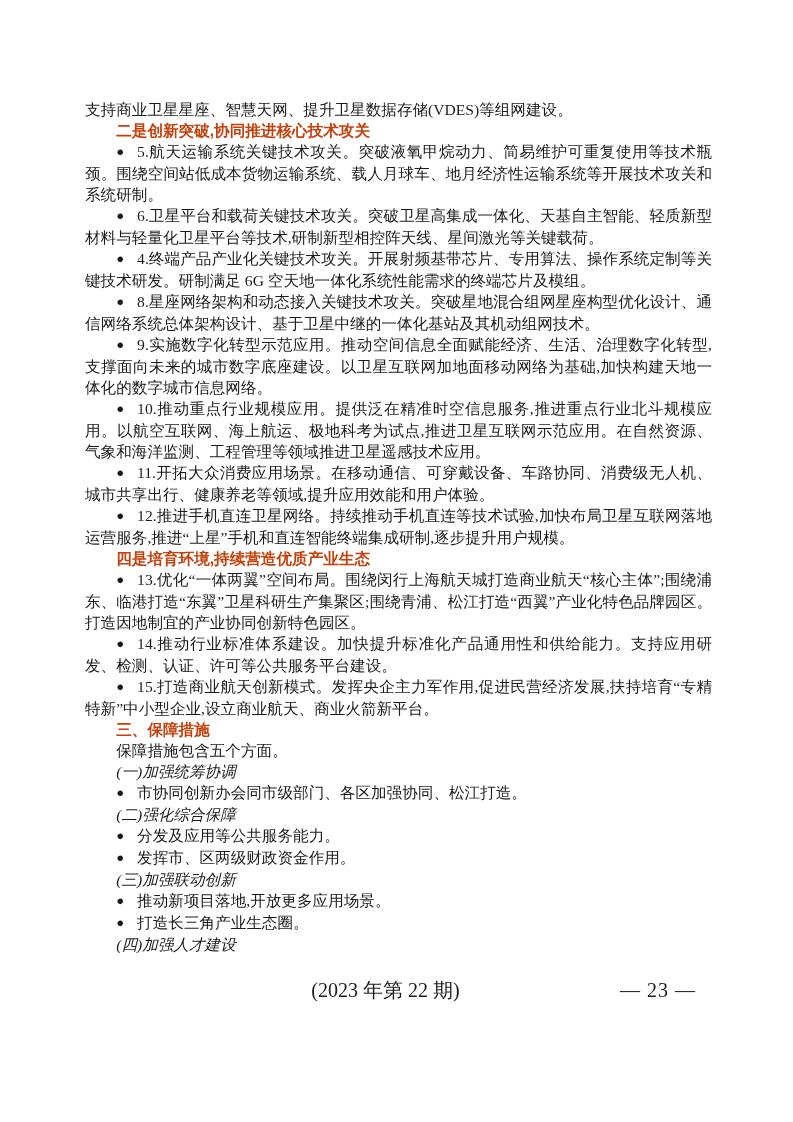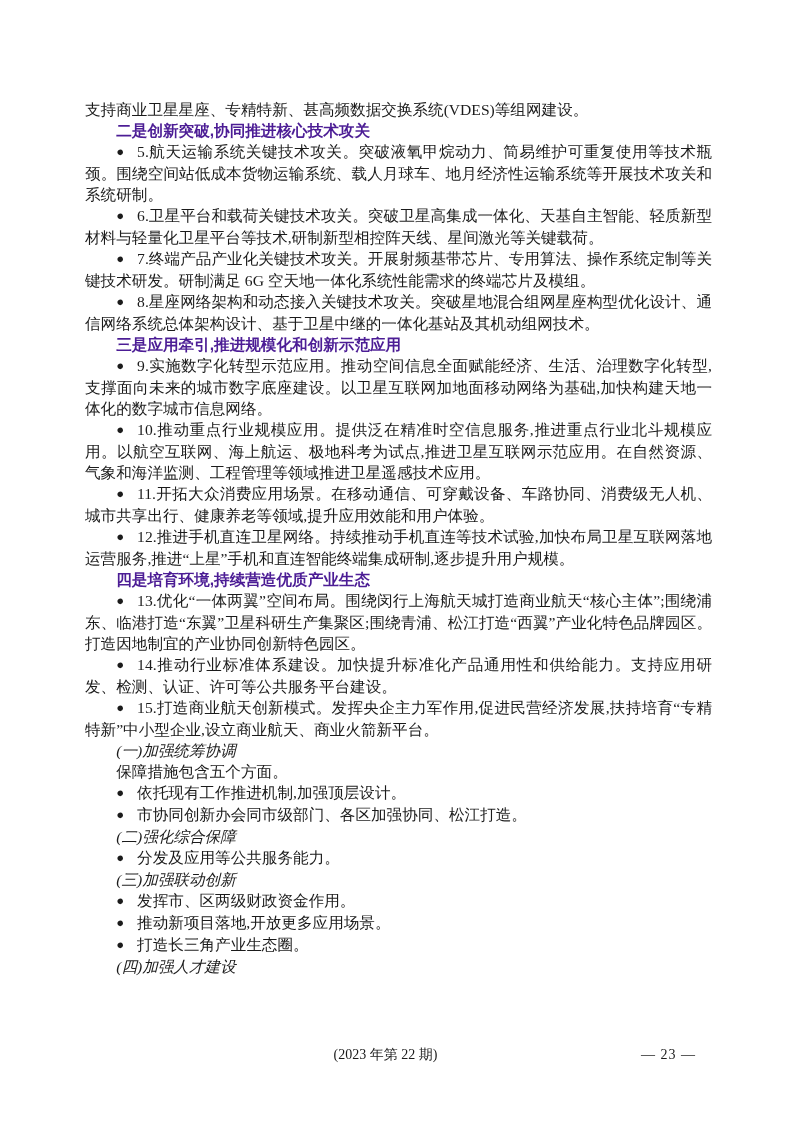--- a/index.html
+++ b/index.html
@@ -29,109 +29,108 @@
   .content p {
     margin: 0;
     padding: 0;
   }
   .para { text-indent: 2em; }
   .cont { text-indent: 0; }
   .heading {
     text-indent: 2em;
     font-family: "Liberation Sans", sans-serif;
     font-weight: 700;
-    color: #4c1d95;
+    color: #c2410c;
   }
   .kaiti {
     text-indent: 2em;
     font-style: italic;
   }
   .bullet { text-indent: 2em; }
   .dot {
     display: inline-block;
     text-indent: 0;
     margin-right: 13px;
     font-size: 0.84em;
     font-style: normal;
     transform: translateY(-1px);
   }
   .footer {
     position: absolute;
     left: 85px;
-    top: 1044px;
+    top: 980px;
     width: 627px;
     height: 22px;
-    font-size: 14px;
+    font-size: 20px;
     line-height: 21px;
   }
   .footer-issue {
     display: block;
     text-align: center;
     transform: translateX(-13px);
   }
   .footer-page {
     position: absolute;
     right: 16px;
     top: 0;
     letter-spacing: 1px;
   }
 </style>
 </head>
 <body>
 
 <div class="page">
   <div class="content">
 
-    <p class="para cont">支持商业卫星星座、专精特新、甚高频数据交换系统(VDES)等组网建设。</p>
+    <p class="para cont">支持商业卫星星座、智慧天网、提升卫星数据存储(VDES)等组网建设。</p>
 
     <p class="para heading">二是创新突破,协同推进核心技术攻关</p>
 
     <p class="para bullet"><span class="dot">●</span><span>5.航天运输系统关键技术攻关。突破液氧甲烷动力、简易维护可重复使用等技术瓶颈。围绕空间站低成本货物运输系统、载人月球车、地月经济性运输系统等开展技术攻关和系统研制。</span></p>
 
     <p class="para bullet"><span class="dot">●</span><span>6.卫星平台和载荷关键技术攻关。突破卫星高集成一体化、天基自主智能、轻质新型材料与轻量化卫星平台等技术,研制新型相控阵天线、星间激光等关键载荷。</span></p>
 
-    <p class="para bullet"><span class="dot">●</span><span>7.终端产品产业化关键技术攻关。开展射频基带芯片、专用算法、操作系统定制等关键技术研发。研制满足 6G 空天地一体化系统性能需求的终端芯片及模组。</span></p>
+    <p class="para bullet"><span class="dot">●</span><span>4.终端产品产业化关键技术攻关。开展射频基带芯片、专用算法、操作系统定制等关键技术研发。研制满足 6G 空天地一体化系统性能需求的终端芯片及模组。</span></p>
 
     <p class="para bullet"><span class="dot">●</span><span>8.星座网络架构和动态接入关键技术攻关。突破星地混合组网星座构型优化设计、通信网络系统总体架构设计、基于卫星中继的一体化基站及其机动组网技术。</span></p>
 
-    <p class="para heading">三是应用牵引,推进规模化和创新示范应用</p>
 
     <p class="para bullet"><span class="dot">●</span><span>9.实施数字化转型示范应用。推动空间信息全面赋能经济、生活、治理数字化转型,支撑面向未来的城市数字底座建设。以卫星互联网加地面移动网络为基础,加快构建天地一体化的数字城市信息网络。</span></p>
 
     <p class="para bullet"><span class="dot">●</span><span>10.推动重点行业规模应用。提供泛在精准时空信息服务,推进重点行业北斗规模应用。以航空互联网、海上航运、极地科考为试点,推进卫星互联网示范应用。在自然资源、气象和海洋监测、工程管理等领域推进卫星遥感技术应用。</span></p>
 
     <p class="para bullet"><span class="dot">●</span><span>11.开拓大众消费应用场景。在移动通信、可穿戴设备、车路协同、消费级无人机、城市共享出行、健康养老等领域,提升应用效能和用户体验。</span></p>
 
     <p class="para bullet"><span class="dot">●</span><span>12.推进手机直连卫星网络。持续推动手机直连等技术试验,加快布局卫星互联网落地运营服务,推进“上星”手机和直连智能终端集成研制,逐步提升用户规模。</span></p>
 
     <p class="para heading">四是培育环境,持续营造优质产业生态</p>
 
     <p class="para bullet"><span class="dot">●</span><span>13.优化“一体两翼”空间布局。围绕闵行上海航天城打造商业航天“核心主体”;围绕浦东、临港打造“东翼”卫星科研生产集聚区;围绕青浦、松江打造“西翼”产业化特色品牌园区。打造因地制宜的产业协同创新特色园区。</span></p>
 
     <p class="para bullet"><span class="dot">●</span><span>14.推动行业标准体系建设。加快提升标准化产品通用性和供给能力。支持应用研发、检测、认证、许可等公共服务平台建设。</span></p>
 
     <p class="para bullet"><span class="dot">●</span><span>15.打造商业航天创新模式。发挥央企主力军作用,促进民营经济发展,扶持培育“专精特新”中小型企业,设立商业航天、商业火箭新平台。</span></p>
 
 
+    <p class="para heading">三、保障措施</p>
+
+    <p class="para">保障措施包含五个方面。</p>
 
     <p class="para kaiti">(一)加强统筹协调</p>
 
-    <p class="para">保障措施包含五个方面。</p>
-
-    <p class="para bullet"><span class="dot">●</span><span>依托现有工作推进机制,加强顶层设计。</span></p>
 
     <p class="para bullet"><span class="dot">●</span><span>市协同创新办会同市级部门、各区加强协同、松江打造。</span></p>
 
     <p class="para kaiti">(二)强化综合保障</p>
 
     <p class="para bullet"><span class="dot">●</span><span>分发及应用等公共服务能力。</span></p>
 
+    <p class="para bullet"><span class="dot">●</span><span>发挥市、区两级财政资金作用。</span></p>
+
     <p class="para kaiti">(三)加强联动创新</p>
-
-    <p class="para bullet"><span class="dot">●</span><span>发挥市、区两级财政资金作用。</span></p>
 
     <p class="para bullet"><span class="dot">●</span><span>推动新项目落地,开放更多应用场景。</span></p>
 
     <p class="para bullet"><span class="dot">●</span><span>打造长三角产业生态圈。</span></p>
 
     <p class="para kaiti">(四)加强人才建设</p>
 
 
   </div>
 

